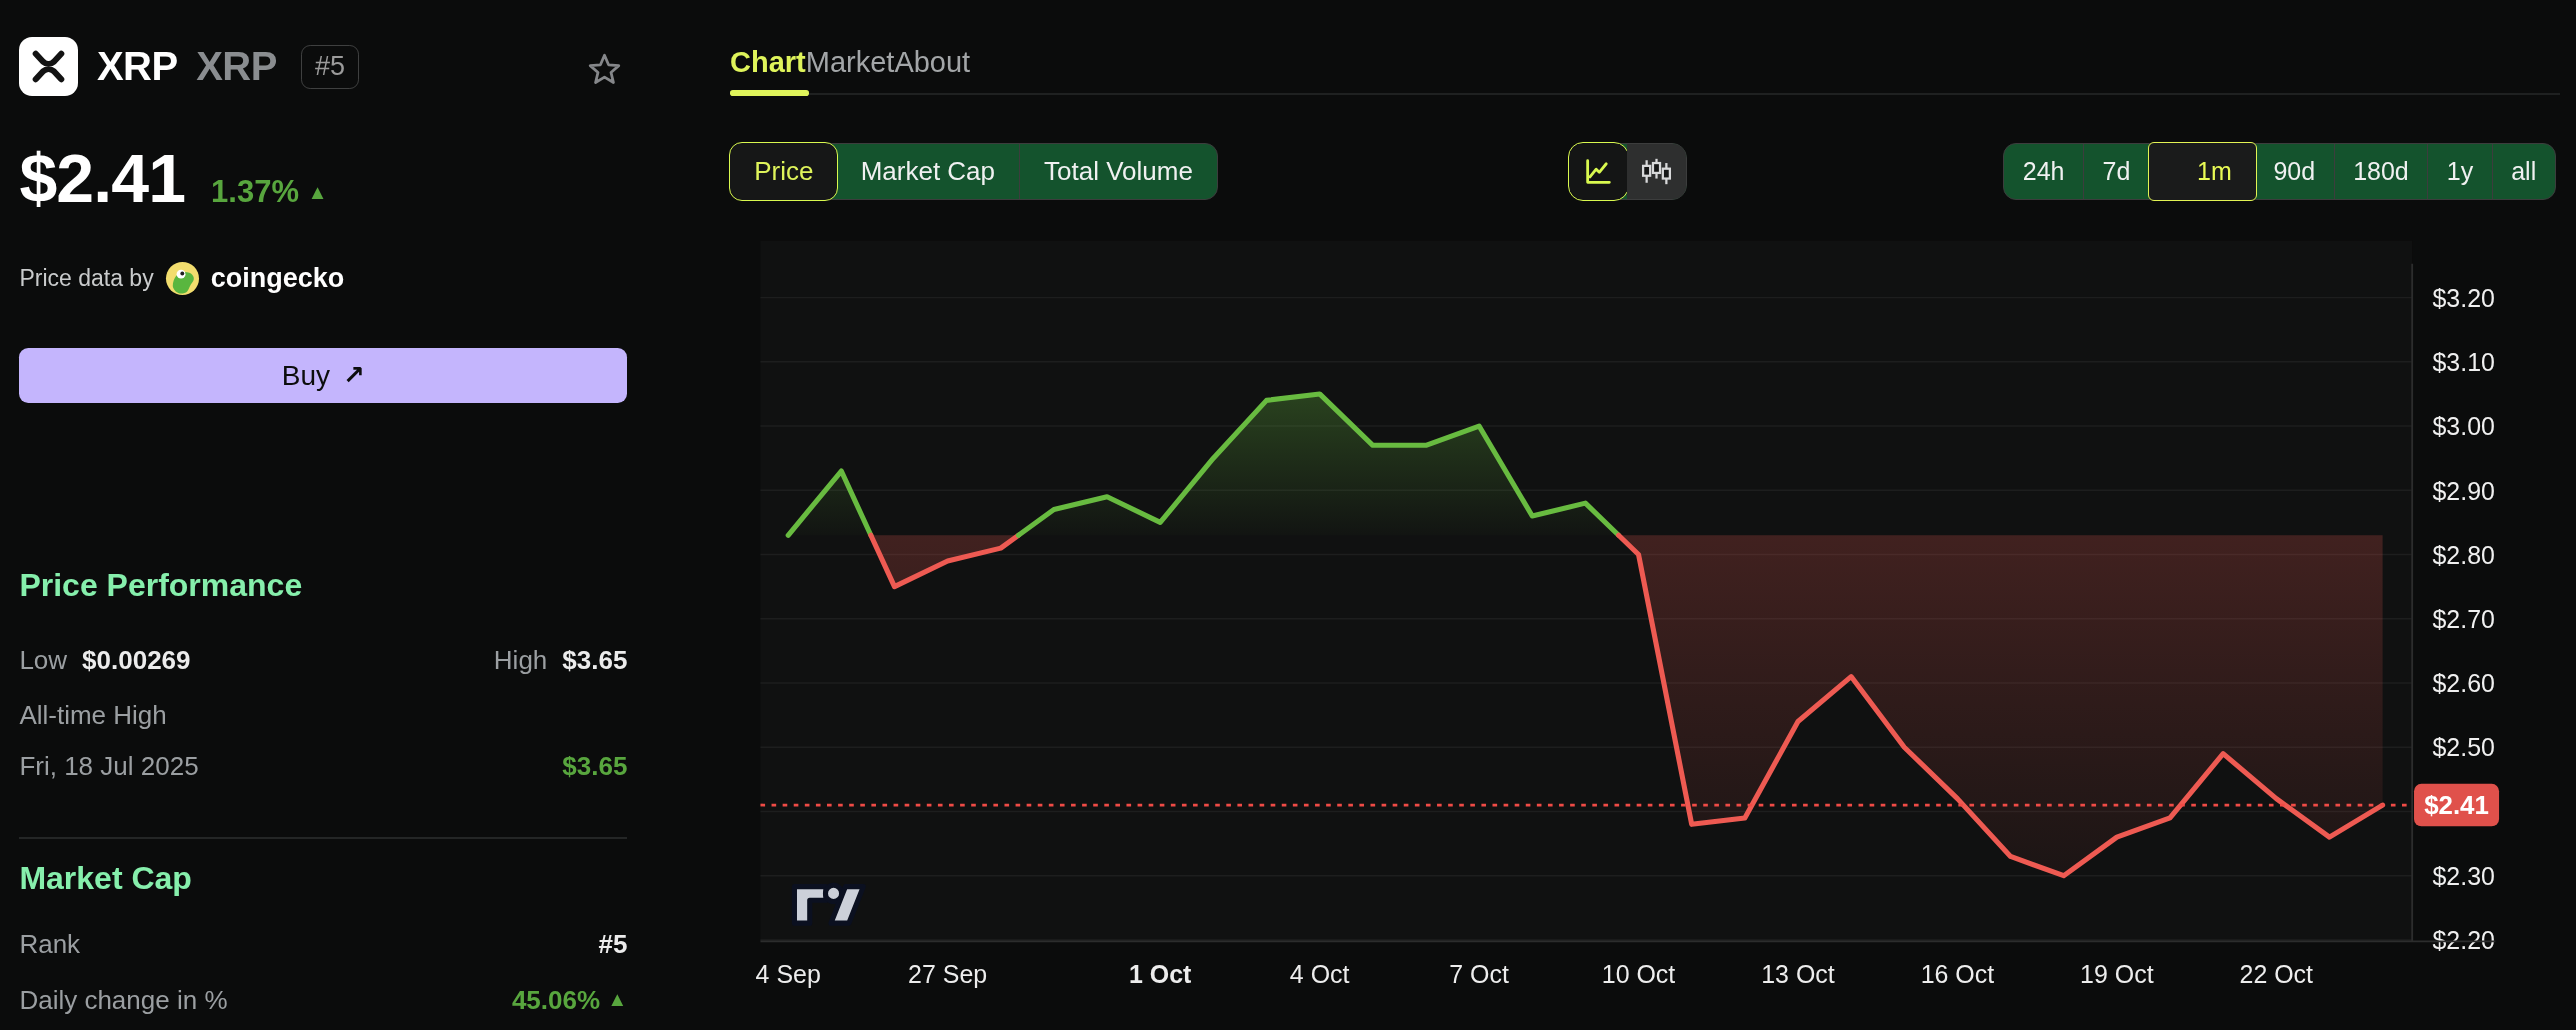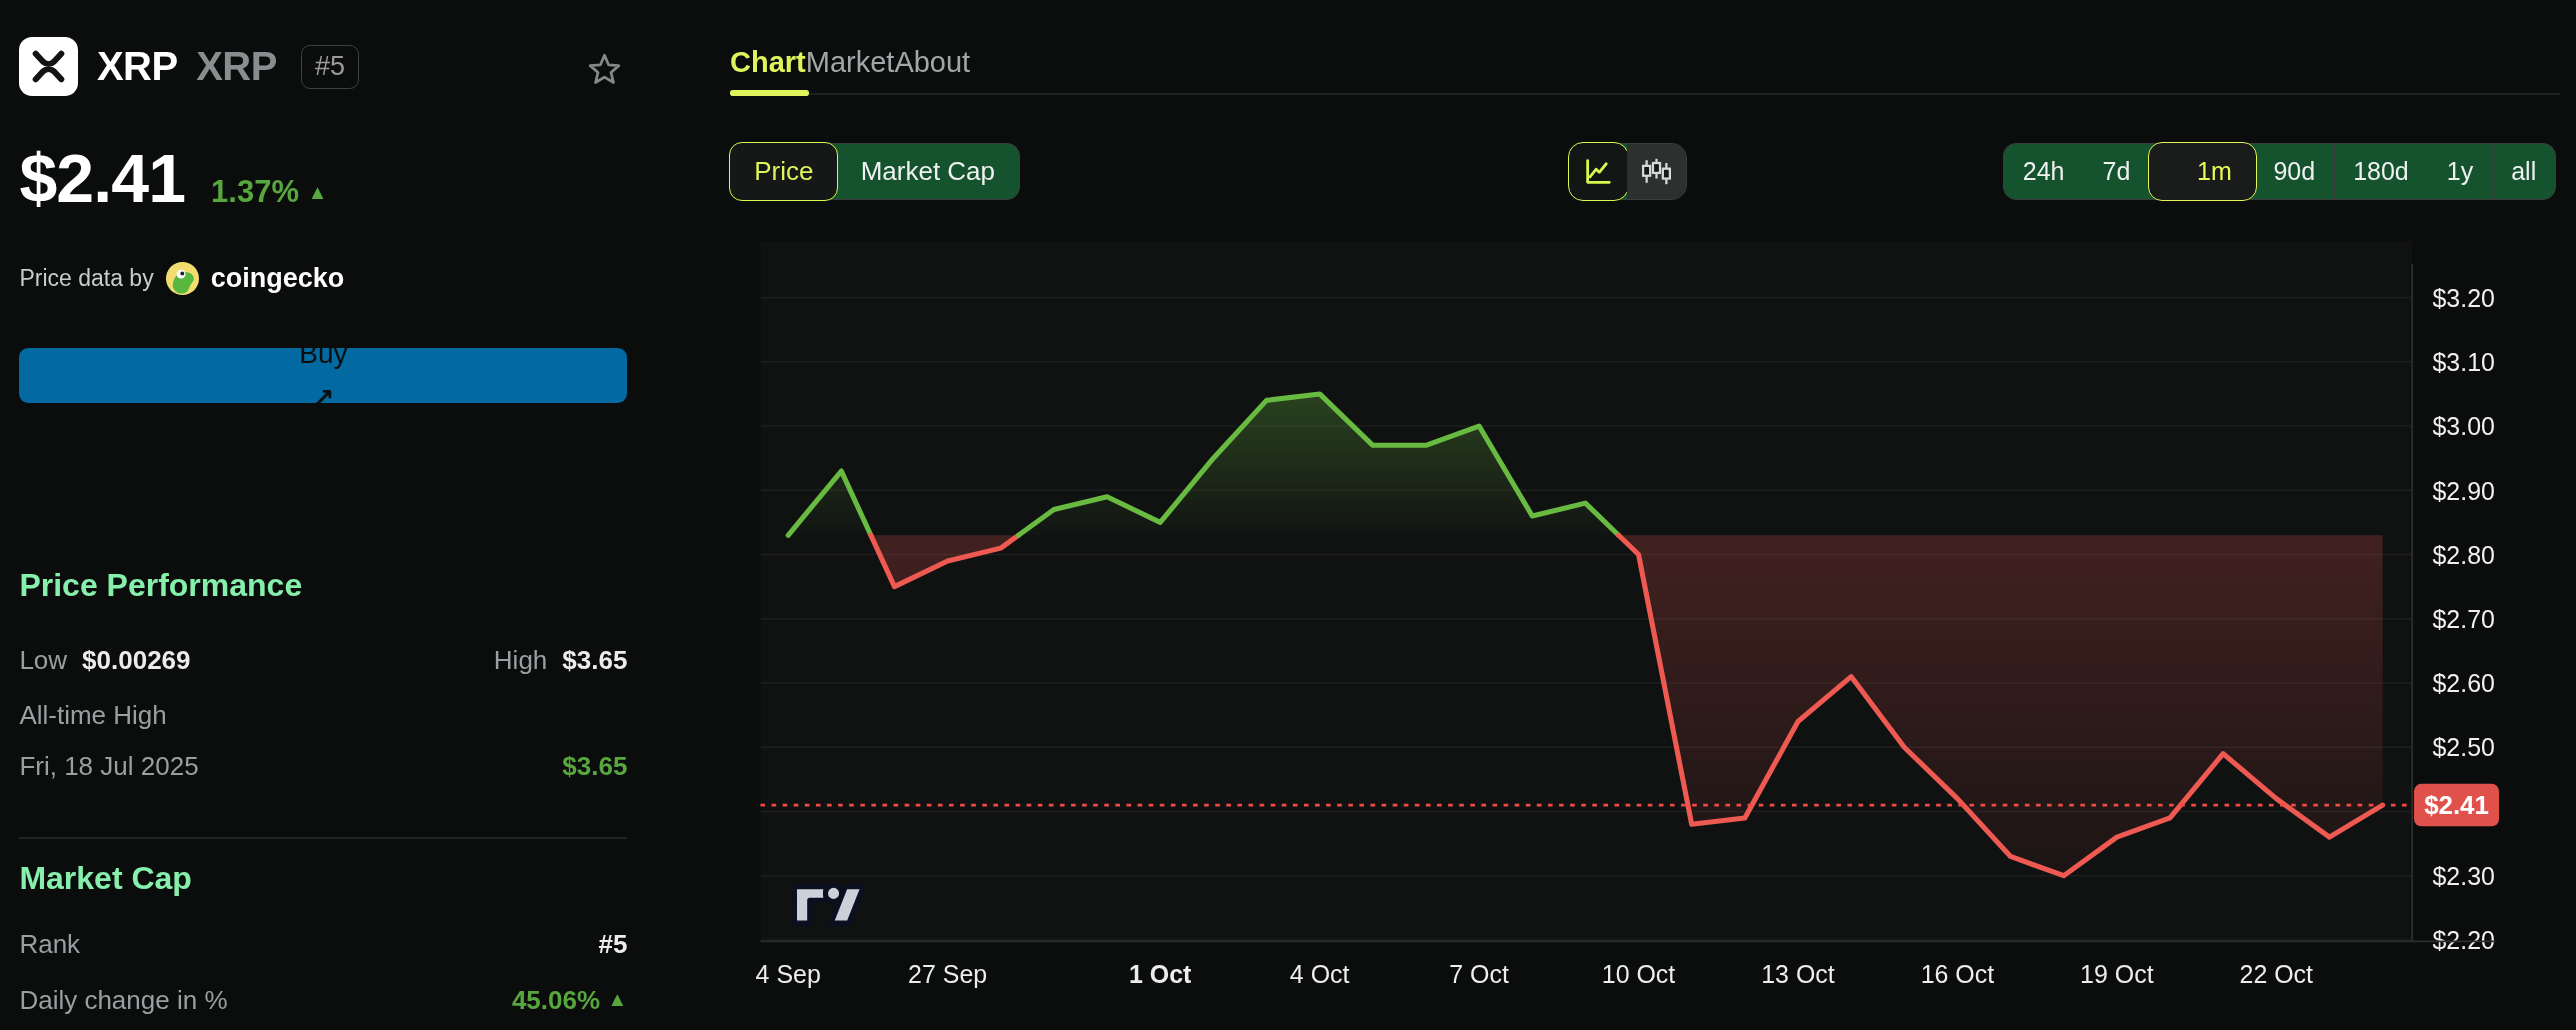--- a/index.html
+++ b/index.html
@@ -20,24 +20,24 @@
 
   .price-row{left:19.4px;top:139px;display:flex;align-items:baseline;gap:26px;}
   .big-price{font-size:68px;font-weight:800;color:#ffffff;letter-spacing:-0.9px;}
   .price-change{font-size:31px;font-weight:600;color:#58a63e;}
   .tri{font-size:20.3px;position:relative;top:-2.8px;}
 
   .attribution{left:19.4px;top:261px;display:flex;align-items:center;gap:11px;}
   .attr-label{font-size:23px;color:#c9cbcc;}
   .attr-brand{font-size:27px;font-weight:800;color:#ffffff;}
 
-  .buy-btn{left:19.4px;top:348px;width:608px;height:55px;background:#0369a1;
+  .buy-btn{left:19.4px;top:348px;width:608px;height:55px;background:#c4b5fd;
            border:none;border-radius:9.2px;display:flex;align-items:center;
            justify-content:center;gap:13px;font-size:28px;color:#0c0d0d;
-           font-weight:500;cursor:pointer;font-family:inherit;flex-direction:column;}
+           font-weight:500;cursor:pointer;font-family:inherit;}
   .buy-arrow{font-size:26px;font-weight:700;}
 
   .section-title{font-size:32px;font-weight:700;color:#86efac;}
   .kv-row{left:19.4px;width:608px;display:flex;justify-content:space-between;
           align-items:baseline;font-size:26px;}
   .kv-label{color:#9b9fa2;}
   .kv-value{color:#ececec;font-weight:600;}
   .kv-green{color:#58a63e;font-weight:600;}
   .kv-pair{display:flex;gap:15px;align-items:baseline;}
   .divider{left:19.4px;top:837px;width:608px;height:1.8px;background:#242626;}
@@ -61,21 +61,21 @@
   .metric-group{left:730px;}
 
   .type-group{left:1569px;width:118px;border-radius:15px;}
   .type-seg{flex:1;display:flex;align-items:center;justify-content:center;
             cursor:pointer;}
   .type-seg.active{border:1.8px solid #d9f94f;border-radius:15px;margin:-1.8px;background:#141515;}
   .type-seg.idle{background:#2e2f2f;border-radius:0 13px 13px 0;}
 
   .range-group{right:20.3px;border-radius:13px;}
   .range-seg{padding:0 18.5px;font-size:25px;}
-  .range-seg.active{color:#e8fa55;border:1.8px solid #e3f454;border-radius:14px;
+  .range-seg.active{color:#e8fa55;border:1.8px solid #e3f454;border-radius:6px;
                     margin:-1.8px;background:#1a1b1b;padding-left:48px;}
 
   svg text{font-family:"Liberation Sans","DejaVu Sans",sans-serif;}
   #price-chart-svg{left:702px;top:213px;}
 </style>
 </head>
 <body>
 
 <div class="app">
 
@@ -162,20 +162,21 @@
     <span class="tab active">Chart</span>
     <span class="tab">Market</span>
     <span class="tab">About</span>
   </div>
   <div class="abs tabs-border"></div>
   <div class="abs tab-underline"></div>
 
   <div class="abs seg-group metric-group">
     <div class="seg active">Price</div>
     <div class="seg">Market Cap</div>
+    <div class="seg">Total Volume</div>
   </div>
 
   <div class="abs seg-group type-group">
     <div class="type-seg active">
       <svg width="31" height="31" viewBox="0 0 20 20" fill="none" stroke="#d9f94f" stroke-width="1.8" stroke-linecap="round" stroke-linejoin="round">
         <path d="M3 3 V17 H17"></path>
         <path d="M4.5 13.5 L8.5 8.5 L10.5 10.5 L15 5"></path>
       </svg>
     </div>
     <div class="type-seg idle">

